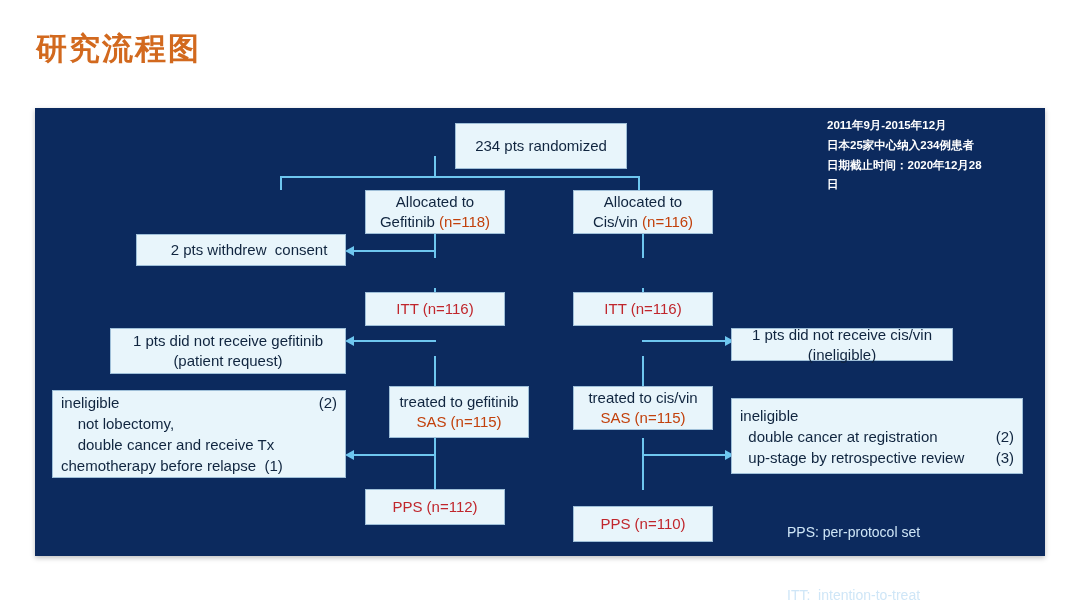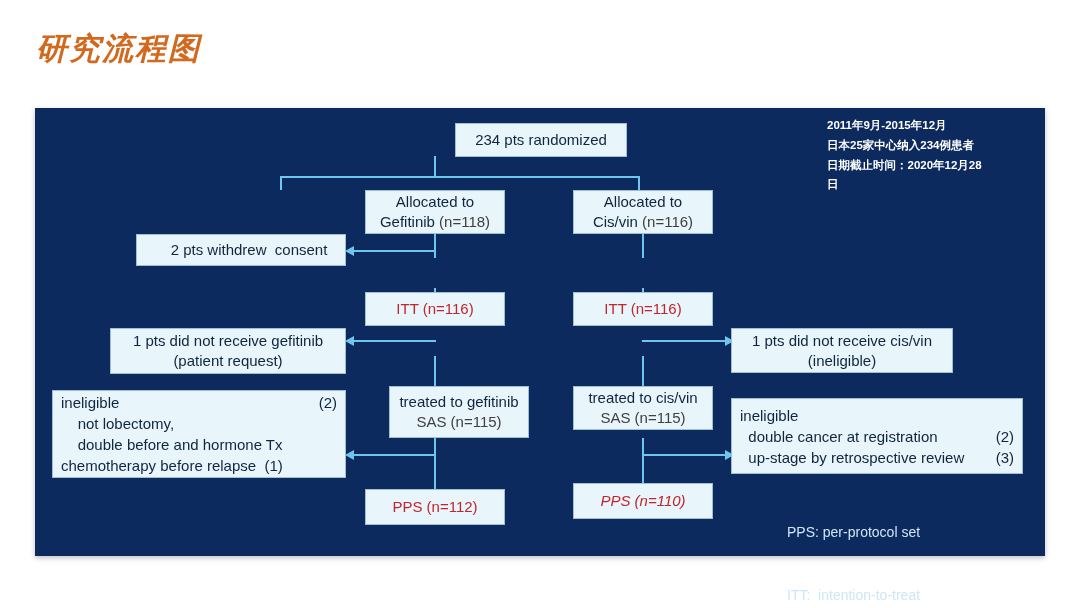--- a/index.html
+++ b/index.html
@@ -17,21 +17,20 @@
 
   #page-title {
     position: absolute;
     left: 36px;
     top: 33px;
     font-size: 31px;
     font-weight: bold;
     color: #d2691e;
     letter-spacing: 2px;
     line-height: 1;
-    font-style: italic;
   }
 
   #flow-panel {
     position: absolute;
     left: 35px;
     top: 108px;
     width: 1010px;
     height: 448px;
     background: #0c2a5e;
     box-shadow: 0 2px 5px rgba(0,0,0,0.25);
@@ -46,21 +45,21 @@
     font-size: 15px;
     line-height: 1.32;
     text-align: center;
     box-sizing: border-box;
     display: flex;
     flex-direction: column;
     align-items: center;
     justify-content: center;
     padding: 4px 8px;
   }
-  .node .red { color: #404040; }
+  .node .red { color: #c2410c; }
   .node .allred { color: #c0262c; }
   .node-left {
     text-align: left;
     align-items: flex-start;
   }
 
   .line-row {
     white-space: pre;
     display: block;
     width: 100%;
@@ -158,21 +157,21 @@
   <div class="conn vline" style="left:607px; top:180px; height:38px;"></div>
   <div class="conn vline" style="left:607px; top:248px; height:30px;"></div>
   <div class="conn vline" style="left:607px; top:330px; height:52px;"></div>
 
   <div class="conn hline" style="left:607px; top:232px; width:83px;"></div>
   <div class="arrow-right" style="left:690px; top:228px;"></div>
 
   <div class="conn hline" style="left:607px; top:346px; width:83px;"></div>
   <div class="arrow-right" style="left:690px; top:342px;"></div>
 
-  <div class="node" style="left:420px; top:15px; width:172px; height:34px;">
+  <div class="node" style="left:420px; top:15px; width:172px; height:46px;">
     <span class="line-row">234 pts randomized</span>
   </div>
 
   <div class="node" style="left:330px; top:82px; width:140px; height:44px;">
     <span class="line-row">Allocated to</span>
     <span class="line-row"><span>Gefitinib </span><span class="red">(n=118)</span></span>
   </div>
 
   <div class="node" style="left:538px; top:82px; width:140px; height:44px;">
     <span class="line-row">Allocated to</span>
@@ -189,53 +188,53 @@
 
   <div class="node" style="left:538px; top:184px; width:140px; height:34px;">
     <span class="line-row allred">ITT (n=116)</span>
   </div>
 
   <div class="node" style="left:75px; top:220px; width:236px; height:46px;">
     <span class="line-row">1 pts did not receive gefitinib</span>
     <span class="line-row">(patient request)</span>
   </div>
 
-  <div class="node" style="left:696px; top:220px; width:222px; height:45px;">
+  <div class="node" style="left:696px; top:220px; width:222px; height:33px;">
     <span class="line-row">1 pts did not receive cis/vin</span>
     <span class="line-row">(ineligible)</span>
   </div>
 
   <div class="node" style="left:330px; top:278px; width:140px; height:52px;margin-left:24px;">
     <span class="line-row">treated to gefitinib</span>
     <span class="line-row red">SAS (n=115)</span>
   </div>
 
   <div class="node" style="left:538px; top:278px; width:140px; height:44px;">
     <span class="line-row">treated to cis/vin</span>
     <span class="line-row red">SAS (n=115)</span>
   </div>
 
   <div class="node node-left detail" style="left:17px; top:282px; width:294px; height:88px;">
     <span class="row"><span>ineligible</span><span class="cnt">(2)</span></span>
     <span class="row"><span>    not lobectomy,</span><span class="cnt"></span></span>
-    <span class="row"><span>    double before and hormone Tx</span><span class="cnt"></span></span>
+    <span class="row"><span>    double cancer and receive Tx</span><span class="cnt"></span></span>
     <span class="row"><span>chemotherapy before relapse  (1)</span><span class="cnt"></span></span>
   </div>
 
   <div class="node node-left detail" style="left:696px; top:290px; width:292px; height:76px;">
     <span class="row"><span>ineligible</span><span class="cnt"></span></span>
     <span class="row"><span>  double cancer at registration</span><span class="cnt">(2)</span></span>
     <span class="row"><span>  up-stage by retrospective review</span><span class="cnt">(3)</span></span>
   </div>
 
   <div class="node" style="left:330px; top:381px; width:140px; height:36px;">
     <span class="line-row allred">PPS (n=112)</span>
   </div>
 
-  <div class="node" style="left:538px; top:375px; width:140px; height:36px;font-style:italic;">
+  <div class="node" style="left:538px; top:398px; width:140px; height:36px;">
     <span class="line-row allred">PPS (n=110)</span>
   </div>
 
   <div id="legend">
     <div>PPS: per-protocol set</div>
     <div>ITT:  intention-to-treat</div>
     
   </div>
 
 </div>

